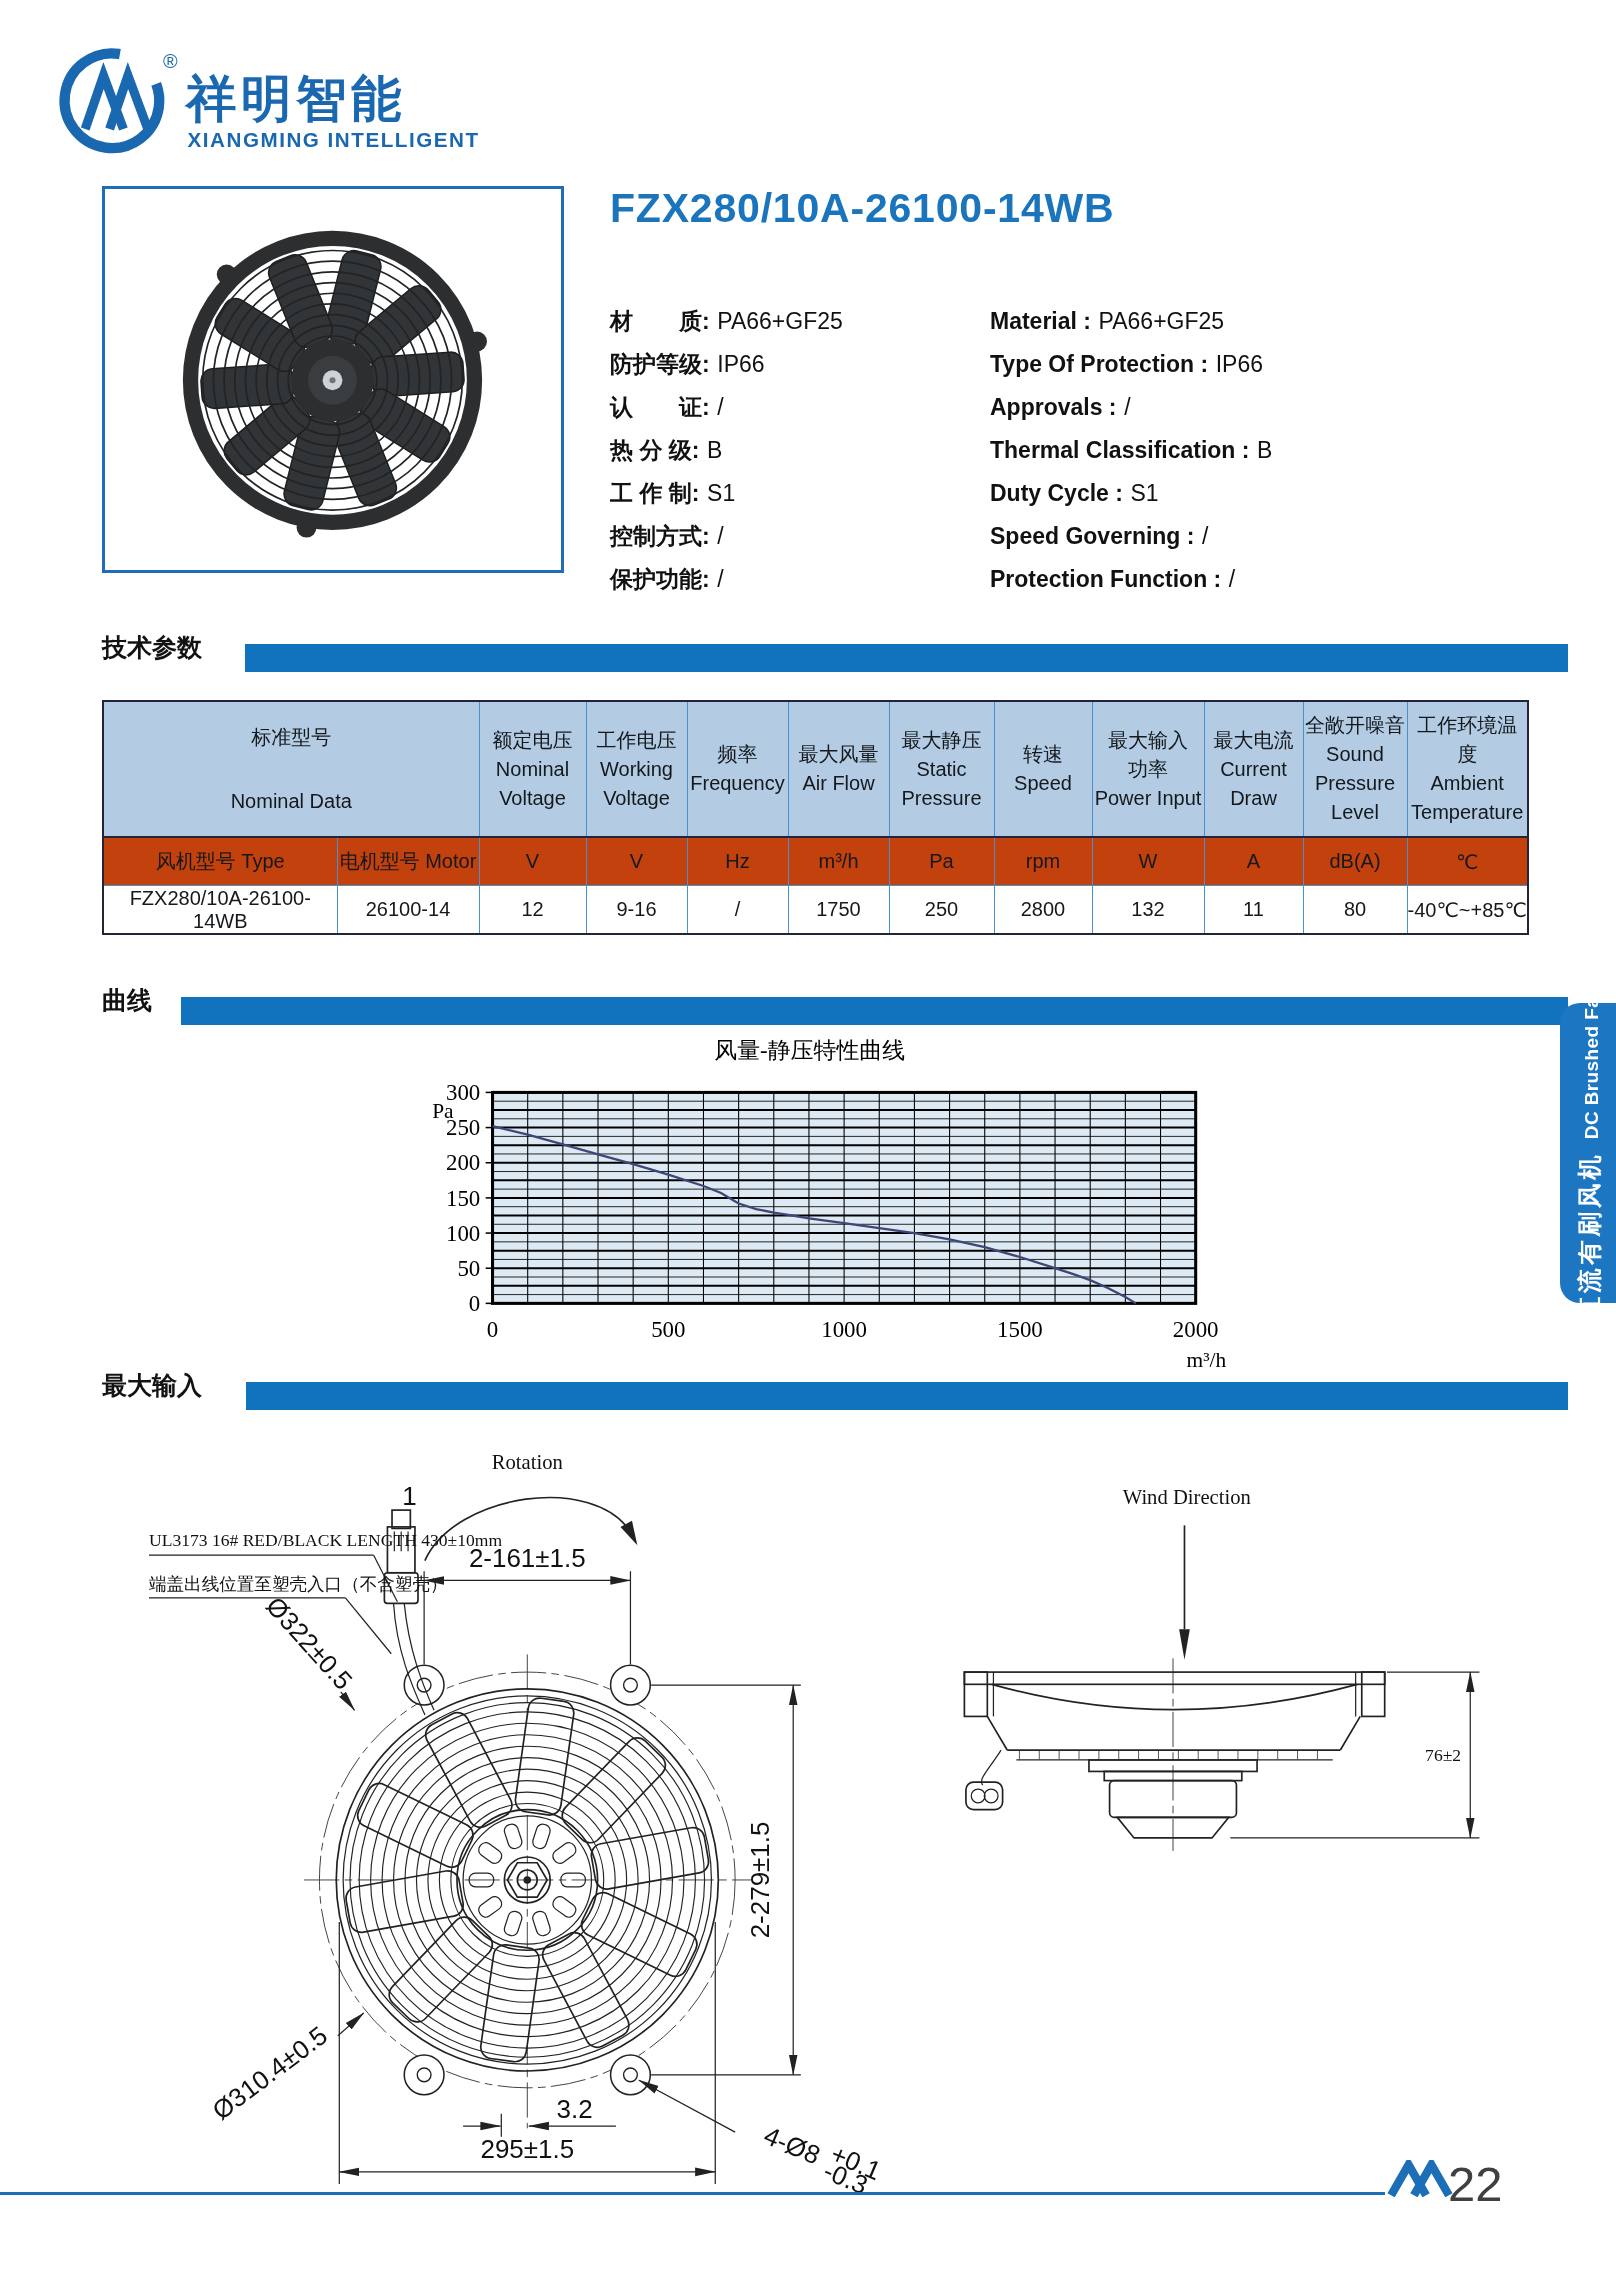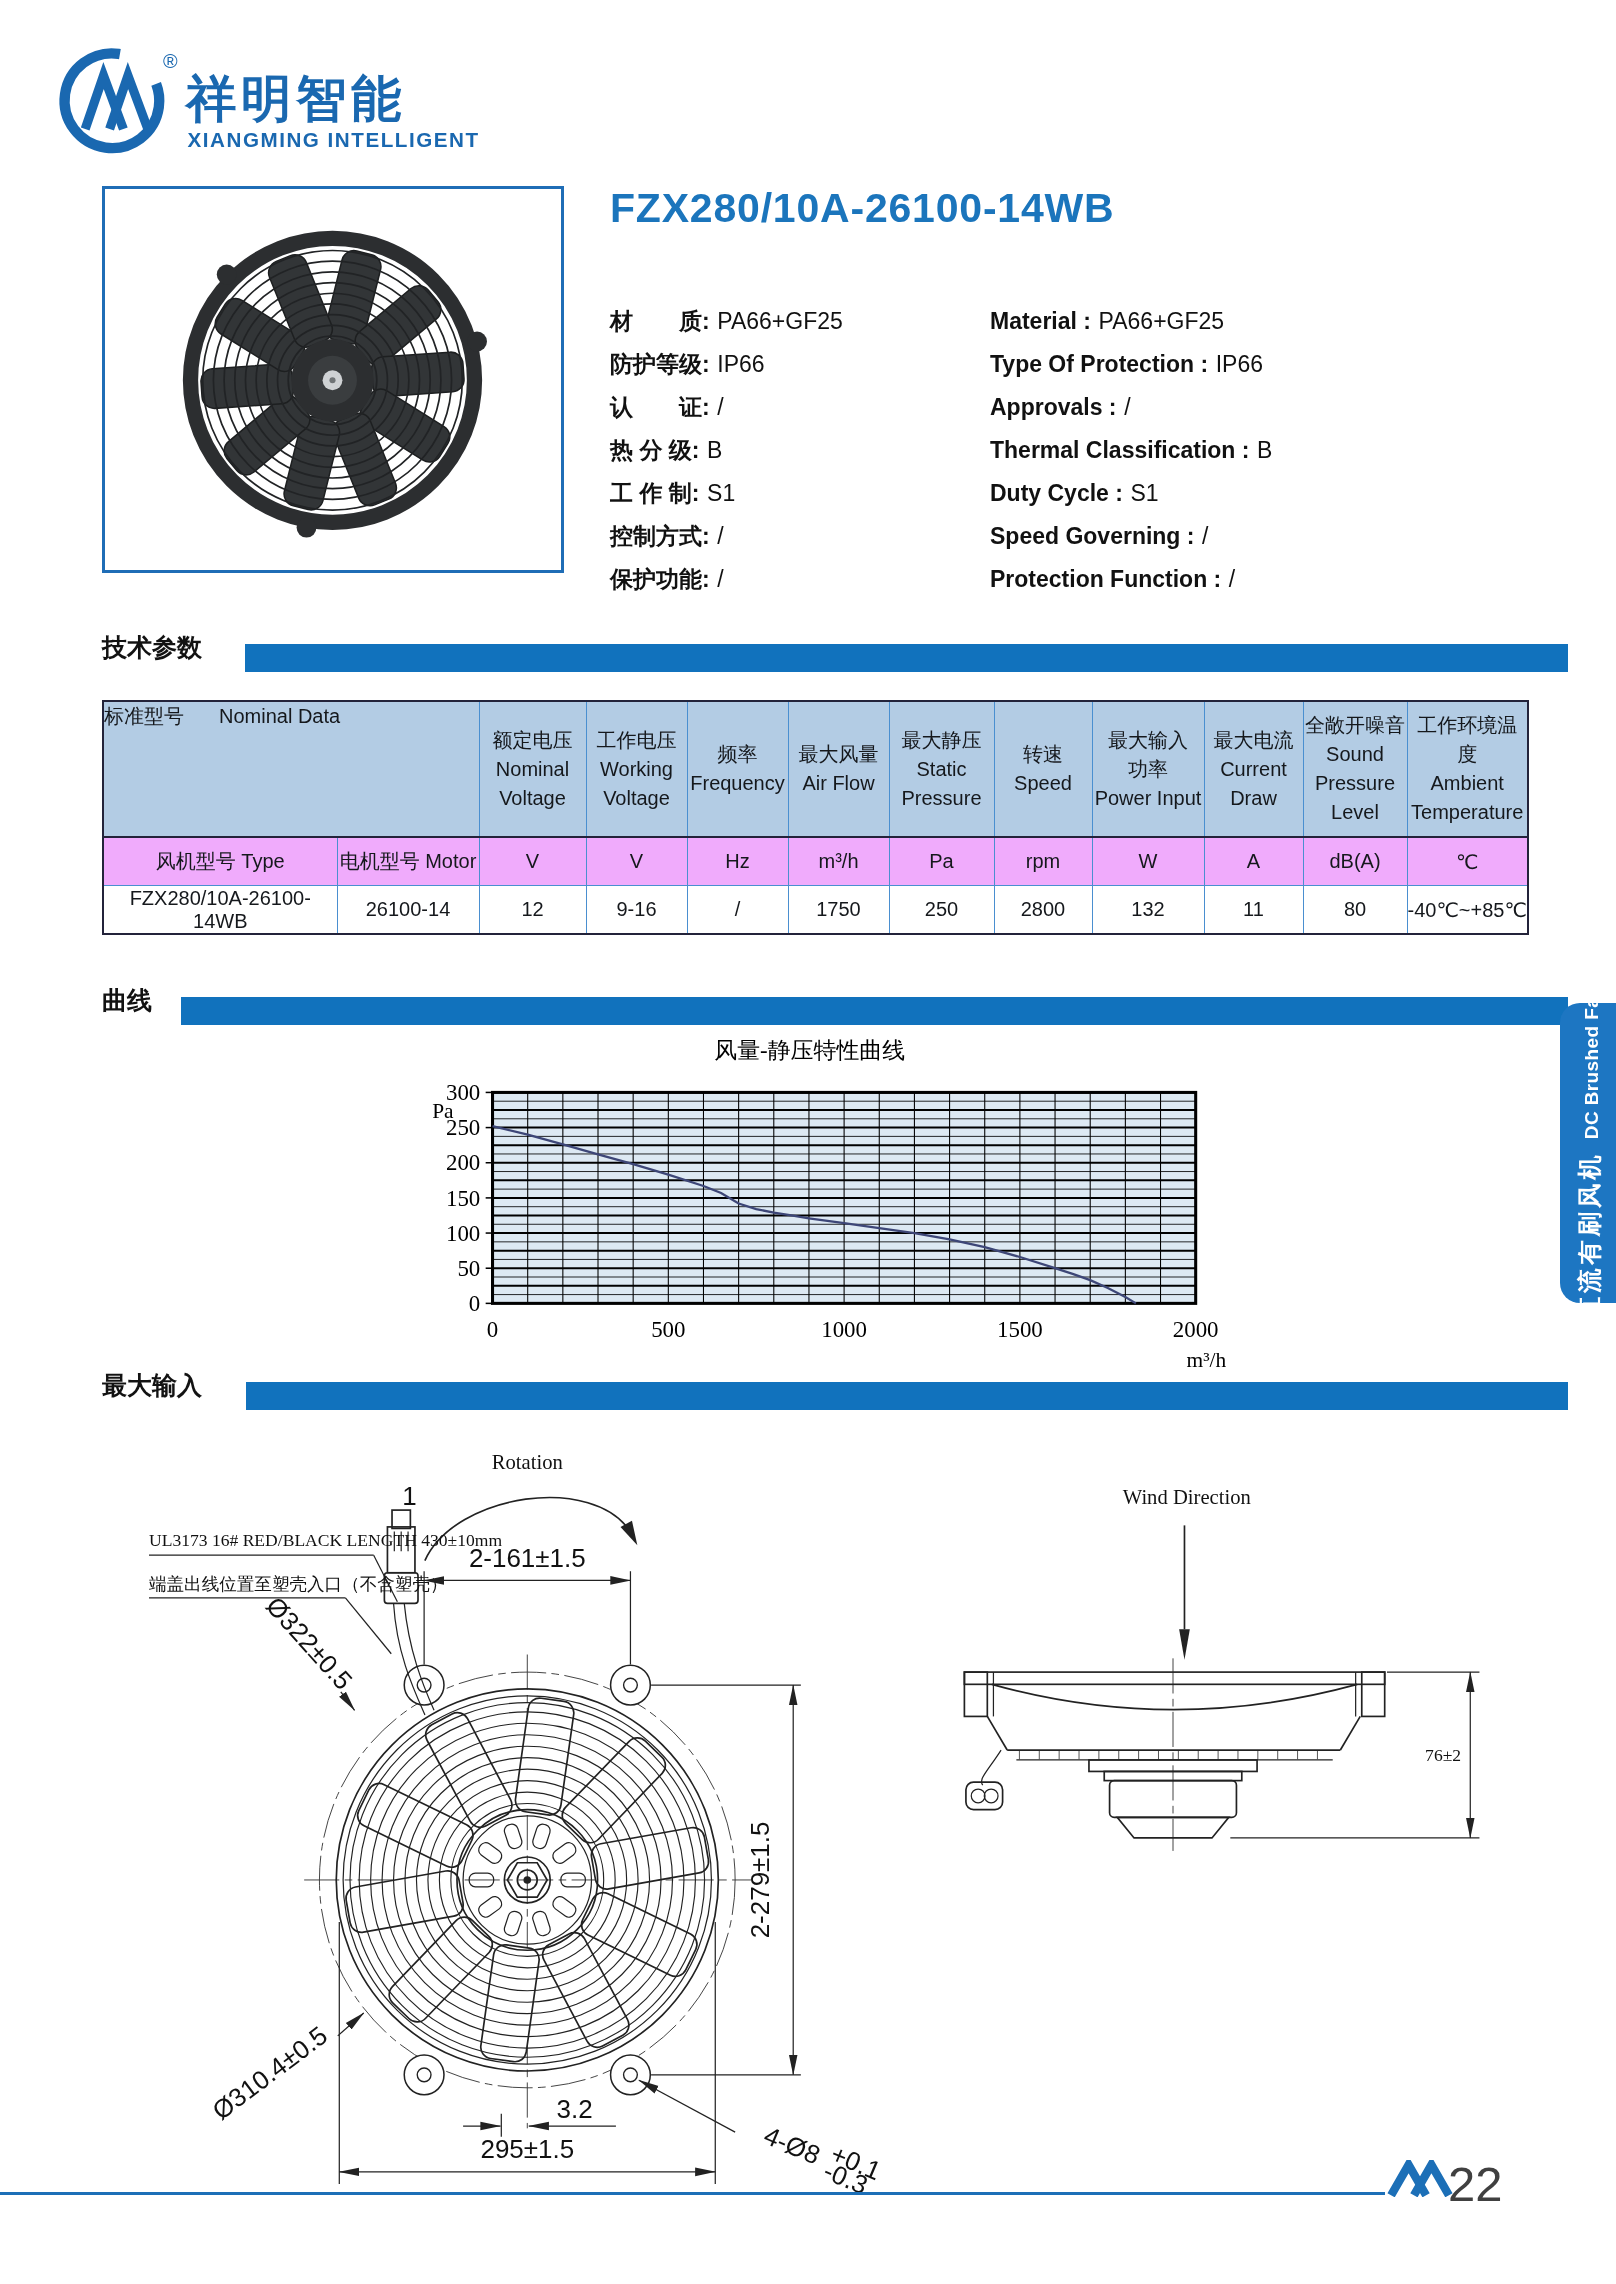--- a/index.html
+++ b/index.html
@@ -20,23 +20,23 @@
   .spec-val{font-weight:normal;margin-left:7.6px;}
   
   .sec{position:absolute;left:102px;font-size:25px;font-weight:bold;color:#121212;}
   .bar{position:absolute;height:28px;background:#1172bd;}
   
   #param-table{position:absolute;left:102px;top:700px;border-collapse:collapse;table-layout:fixed;}
   #param-table th,#param-table td{border:1.5px solid #4a8fd0;text-align:center;vertical-align:middle;
       font-weight:normal;font-size:20px;color:#15181c;padding:0;}
   #param-table{border:2.3px solid #23233a;}
   #param-table thead th{background:#b3cce4;height:134px;border-bottom:2.3px solid #23233a;line-height:29px;}
-  #param-table .rowu td{height:47px;background:#f0abfc;}
+  #param-table .rowu td{height:47px;background:#c2410c;}
   #param-table .rowd td{height:47px;background:#fff;}
-  .nom{display:flex;flex-direction:row;justify-content:flex-start;gap:35px;height:100%;}
+  .nom{display:flex;flex-direction:column;justify-content:center;gap:35px;height:100%;}
   
   #chart-host{left:397px;top:1035px;width:856px;height:390px;}
   
   #drawing{left:0px;top:1429px;width:1617px;height:772px;}
   text.dimt{font-family:"Liberation Sans","DejaVu Sans",sans-serif;font-size:34px;fill:#111;}
   text.cadt{font-family:"Liberation Serif","DejaVu Serif",serif;font-size:27px;fill:#111;}
   text.cads{font-family:"Liberation Serif","DejaVu Serif",serif;font-size:23px;fill:#111;}
   .thin{stroke:#222;stroke-width:1.6;fill:none;}
   .med{stroke:#222;stroke-width:2.2;fill:none;}
   .cl{stroke:#333;stroke-width:1.2;fill:none;stroke-dasharray:46 7 10 7;}

